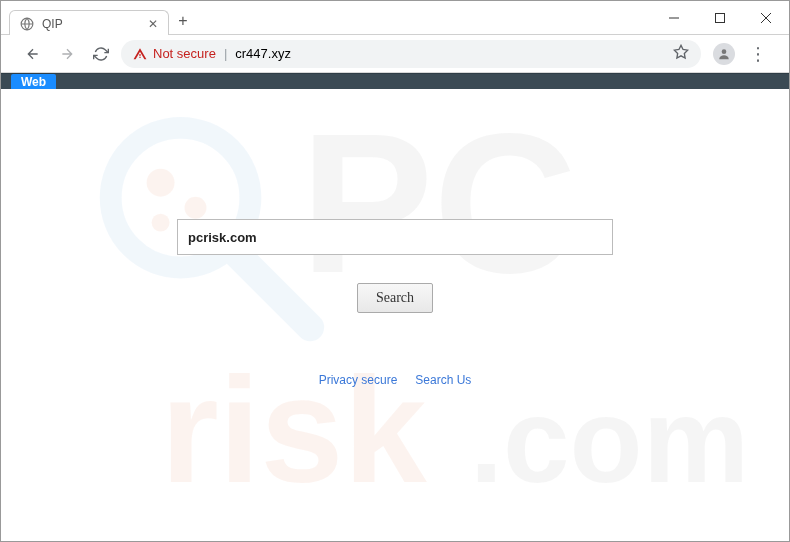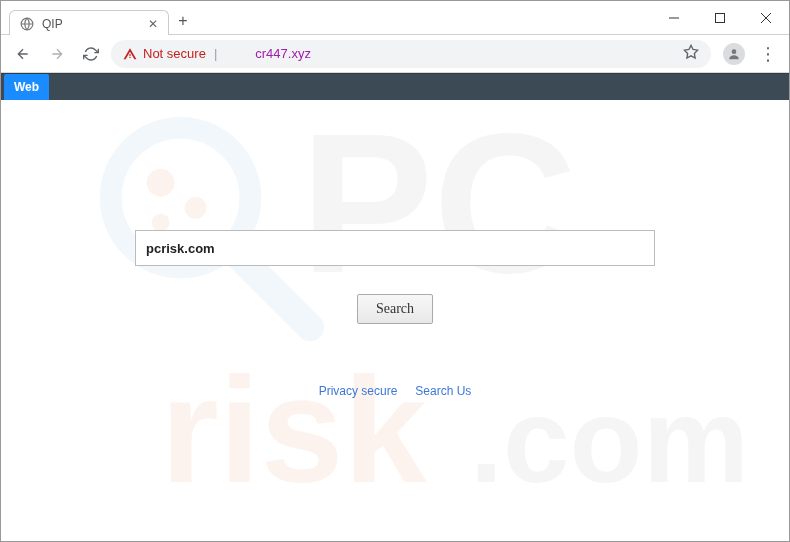--- a/index.html
+++ b/index.html
@@ -66,21 +66,21 @@
       justify-content: center;
       color: #333;
     }
     
     
     .toolbar {
       height: 38px;
       background: #fff;
       display: flex;
       align-items: center;
-      padding: 0 8px;
+      padding: 0 18px;
       gap: 6px;
       border-bottom: 1px solid #d8d8d8;
     }
     .nav-btn {
       width: 28px; height: 28px;
       display: flex; align-items: center; justify-content: center;
       color: #5f6368;
       border-radius: 50%;
     }
     .addressbar {
@@ -95,21 +95,21 @@
       font-size: 13px;
     }
     .not-secure {
       color: #c5221f;
       display: flex;
       align-items: center;
       gap: 6px;
     }
     .not-secure svg { width: 14px; height: 14px; }
     .addr-sep { color: #9aa0a6; }
-    .url { color: #a21caf; margin-left: 30px; }
+    .url { color: #000000; }
     .star { margin-left: auto; color: #5f6368; }
     .toolbar-right {
       display: flex;
       align-items: center;
       gap: 10px;
       padding-left: 6px;
     }
     .avatar {
       width: 22px; height: 22px; border-radius: 50%;
       background: #dadce0;
@@ -127,24 +127,24 @@
     }
     
     .watermark {
       position: absolute;
       inset: 0;
       pointer-events: none;
       opacity: 0.08;
     }
     
     .tab-strip {
-      height: 27px;
+      height: 16px;
       background: #3b4a54;
       border-top: 1px solid #2f3d46;
-      padding-left: 3px;
+      padding-left: 10px;
       display: flex;
       align-items: stretch;
     }
     .web-tab {
       background: #1a8cff;
       color: #fff;
       font-size: 12px;
       font-weight: bold;
       padding: 0 10px;
       display: flex;
@@ -153,21 +153,21 @@
     }
     
     .search-area {
       display: flex;
       flex-direction: column;
       align-items: center;
       padding-top: 130px;
       position: relative;
     }
     .search-box {
-      width: 520px;
+      width: 436px;
       height: 36px;
       border: 1px solid #bbb;
       padding: 0 10px;
       font-size: 13px;
       font-weight: bold;
       color: #222;
       outline: none;
     }
     .search-btn {
       margin-top: 28px;

